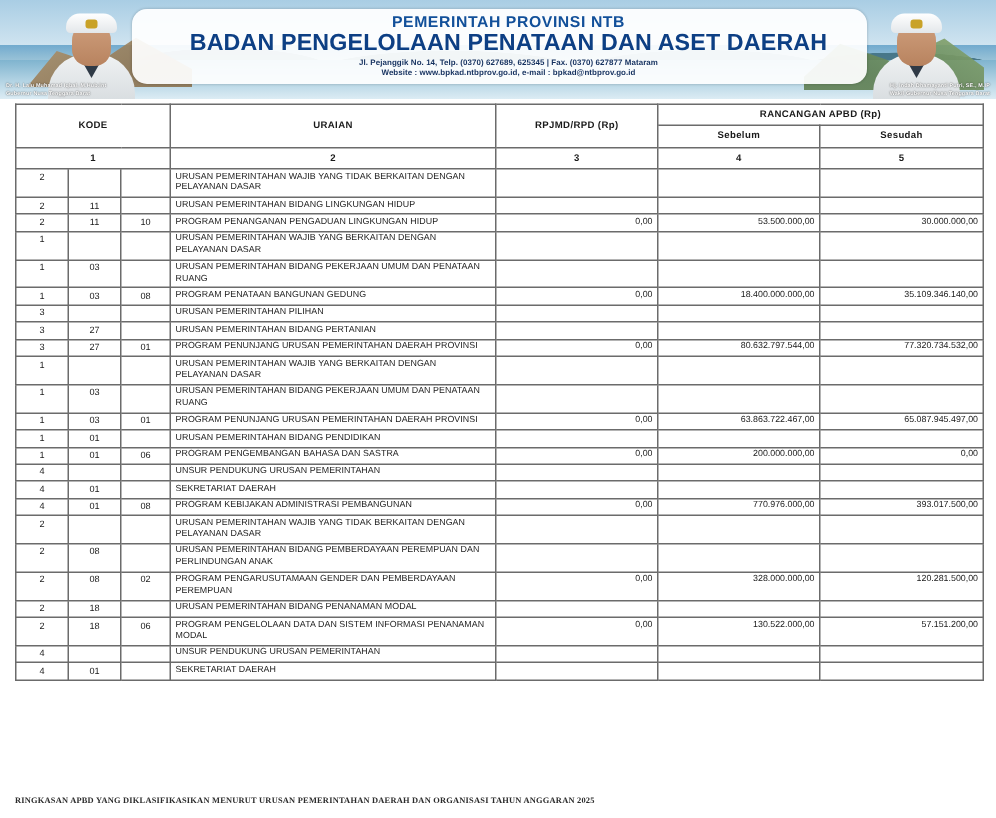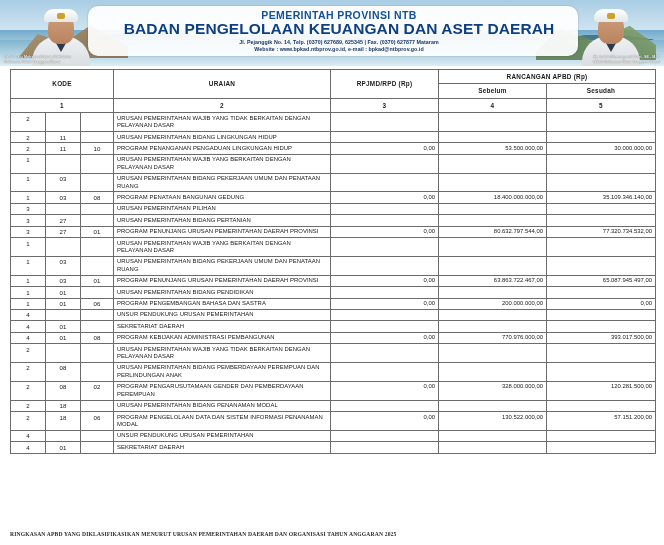--- a/index.html
+++ b/index.html
@@ -214,21 +214,21 @@
       <div>Dr. H. Lalu Muhamad Iqbal, M.Hub.Int</div>
       <div>Gubernur Nusa Tenggara Barat</div>
     </div>
     <div class="gov-name right">
       <div>Hj. Indah Dhamayanti Putri, SE., M.IP</div>
       <div>Wakil Gubernur Nusa Tenggara Barat</div>
     </div>
 
     <div class="plate">
       <div class="l1">PEMERINTAH PROVINSI NTB</div>
-      <div class="l2">BADAN PENGELOLAAN KEUANGAN DAN ASET DAERAH</div>
+      <div class="l2">BADAN PENGELOLAAN PENATAAN DAN ASET DAERAH</div>
       <div class="l3">Jl. Pejanggik No. 14, Telp. (0370) 627689, 625345 | Fax. (0370) 627877 Mataram</div>
       <div class="l4">Website : www.bpkad.ntbprov.go.id, e-mail : bpkad@ntbprov.go.id</div>
     </div>
   </div>
 
   <div class="tbl-wrap">
     <table class="apbd">
       <colgroup>
         <col style="width:35px">
           <col style="width:35px">

